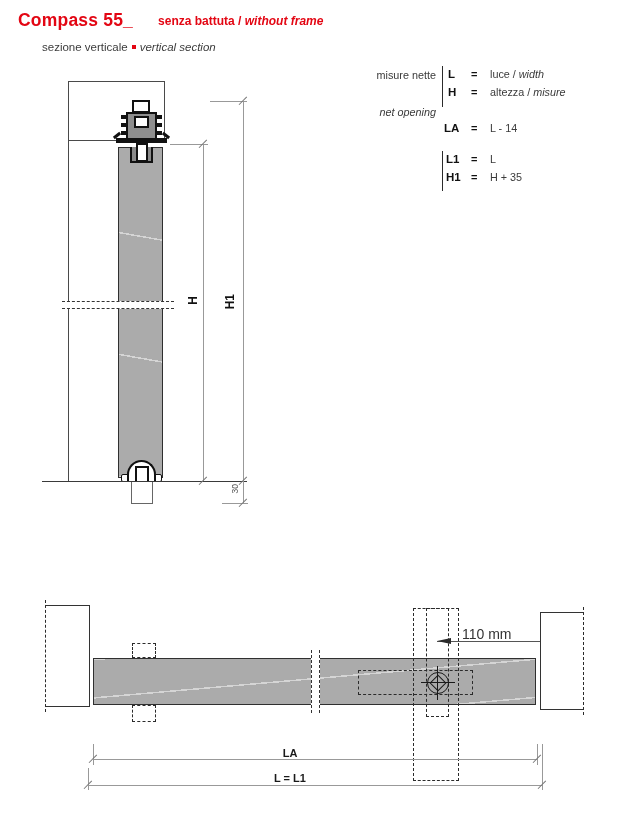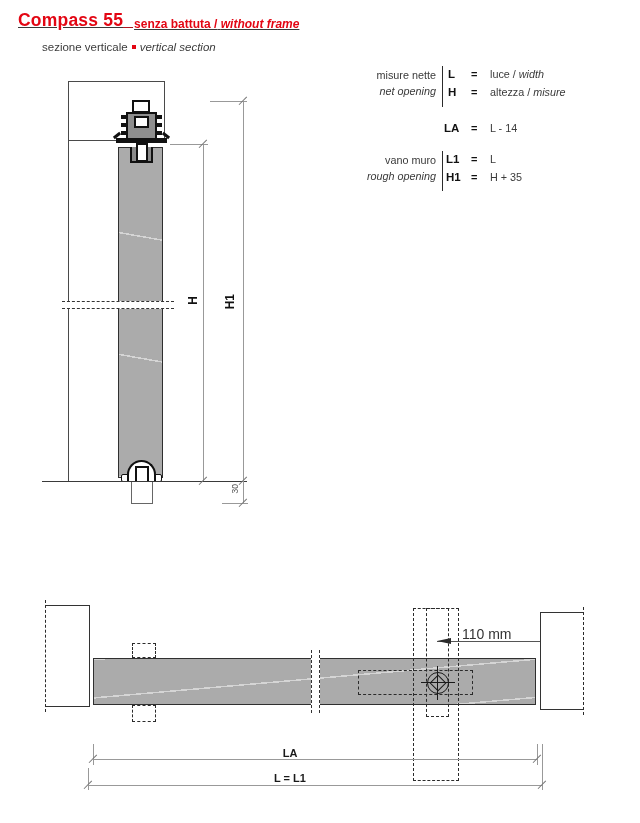--- a/index.html
+++ b/index.html
@@ -2,32 +2,32 @@
 <html><head>
 <meta charset="utf-8">
 <style>
   * { box-sizing: border-box; margin: 0; padding: 0; }
   html,body { background:#fff; }
   body { font-family: "Liberation Sans", sans-serif; color:#3a3a3a; }
   #canvas { position:relative; width:640px; height:823px; background:#fff; overflow:hidden; }
   .abs { position:absolute; }
 
   
-  .titlebar { position:absolute; left:18px; top:10px; display:flex; align-items:flex-end; gap:1px;text-decoration:underline; }
+  .titlebar { position:absolute; left:18px; top:10px; display:flex; align-items:center; gap:25px; }
   .title { font-size:17.5px; font-weight:bold; color:#e30613; letter-spacing:.2px; }
   .subtitle { font-size:12px; font-weight:bold; color:#e30613; }
   .subtitle .it { font-style:italic; }
 
   .seclabel { position:absolute; font-size:11.5px; color:#3c3c3c; white-space:nowrap; }
   .seclabel .bullet { display:inline-block; width:4px; height:4px; background:#e30613; margin:0 4px 2px 4px; }
   .seclabel .it { font-style:italic;text-align:center; }
 
   
   .leg-label { position:absolute; width:96px; text-align:right; font-size:10.8px; line-height:16px; }
-  .leg-label .it { font-style:italic; }
+  .leg-label .it { font-style:italic;margin-top:21px; }
   .leg-div { position:absolute; width:0; border-left:1px solid #2b2b2b; }
   .leg-sym { position:absolute; font-size:11.5px; font-weight:bold; color:#111; }
   .leg-eq  { position:absolute; font-size:11px; font-weight:bold; color:#111; }
   .leg-val { position:absolute; font-size:10.8px; color:#3a3a3a; white-space:nowrap; }
   .leg-val .it { font-style:italic; }
 
   
   .lineH { position:absolute; border-top:1.2px solid #3a3a3a; height:0; }
   .dimH  { position:absolute; border-top:1px solid #999; height:0; }
   .dimV  { position:absolute; border-left:1px solid #999; width:0; }
@@ -84,24 +84,20 @@
   <span class="leg-eq" style="left:471px; top:86px;">=</span>
   <span class="leg-val" style="left:490px; top:86px;">
     <span>altezza /</span>
     <span class="it">misure</span>
   </span>
 
   <span class="leg-sym" style="left:444px; top:122px;">LA</span>
   <span class="leg-eq" style="left:471px; top:122px;">=</span>
   <span class="leg-val" style="left:490px; top:122px;">L - 14</span>
 
-  <div class="leg-label" style="left:340px; top:152px;">
-    <div>vano muro</div>
-    <div class="it">rough opening</div>
-  </div>
   <div class="leg-div" style="left:442px; top:151px; height:40px;"></div>
   <span class="leg-sym" style="left:446px; top:153px;">L1</span>
   <span class="leg-eq" style="left:471px; top:153px;">=</span>
   <span class="leg-val" style="left:490px; top:153px;">L</span>
   <span class="leg-sym" style="left:446px; top:171px;">H1</span>
   <span class="leg-eq" style="left:471px; top:171px;">=</span>
   <span class="leg-val" style="left:490px; top:171px;">H + 35</span>
 
   <div class="abs" style="left:68px; top:81px; width:97px; height:60px; border:1px solid #4a4a4a; background:#fff;"></div>
   <div class="abs" style="left:68px; top:141px; width:0; height:340px; border-left:1px solid #4a4a4a;"></div>

